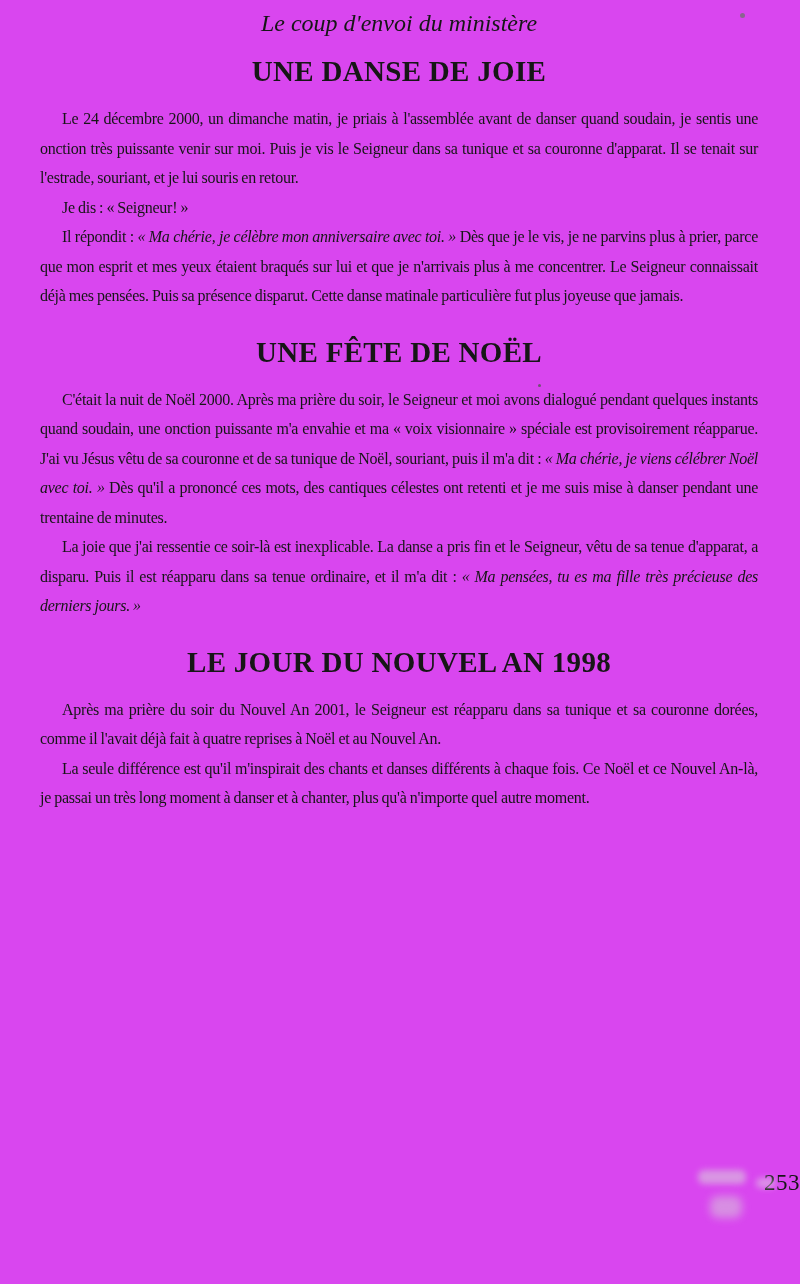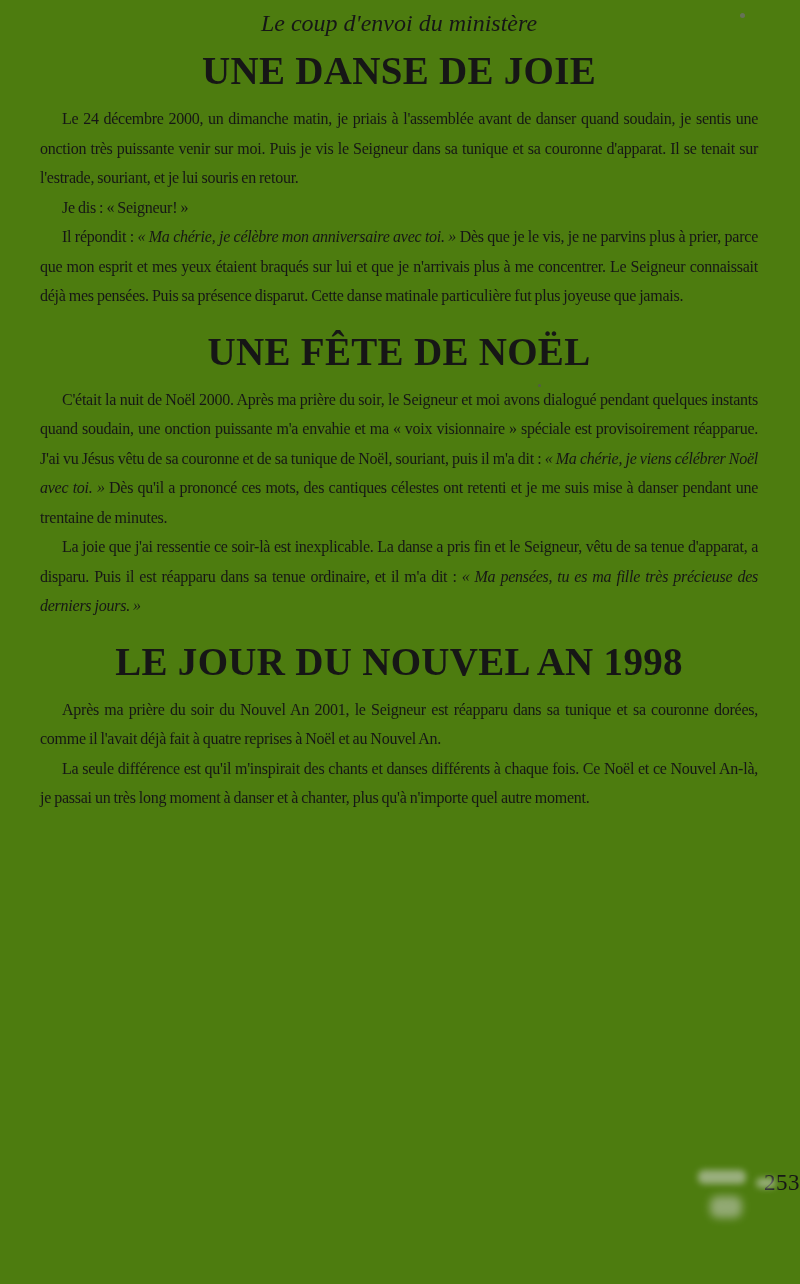--- a/index.html
+++ b/index.html
@@ -1,42 +1,42 @@
 <!DOCTYPE html>
 <html lang="fr"><head>
 <meta charset="utf-8">
 <style>
   * { margin: 0; padding: 0; box-sizing: border-box; }
   html, body { background: #ffffff; }
   .page {
     position: relative;
     width: 800px;
     height: 1284px;
-    background: #4d7c0f;
+    background: #d946ef;
     color: #161616;
     font-family: "Liberation Serif", serif;
     overflow: hidden;
   }
   .content {
     position: absolute;
     left: 40px;
     right: 42px;
     top: 0;
   }
   .running-header {
     margin-top: 8px;
     text-align: center;
     font-style: italic;
     font-size: 24px;
     line-height: 30px;
     font-weight: 400;
   }
   .section-heading {
     text-align: center;
-    font-size: 39px;
+    font-size: 29px;
     line-height: 34px;
     font-weight: 700;
     letter-spacing: 0.3px;
   }
   .section-heading.first { margin: 16px 0 0; }
   .section-heading.later { margin: 24px 0 0; }
   .section-body { margin-top: 16px; }
   .section-body.tight { margin-top: 16px; }
   p.para {
     font-size: 16px;

